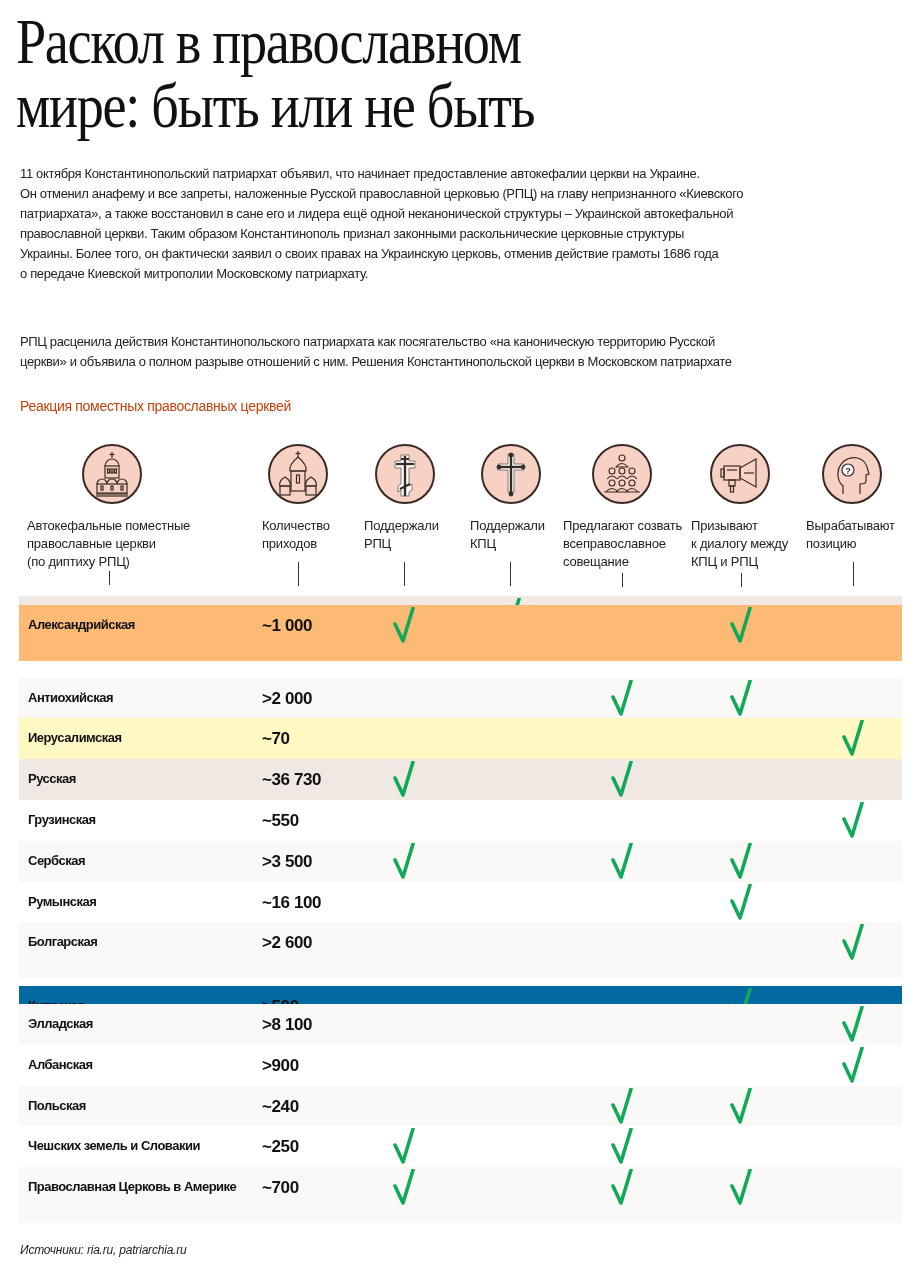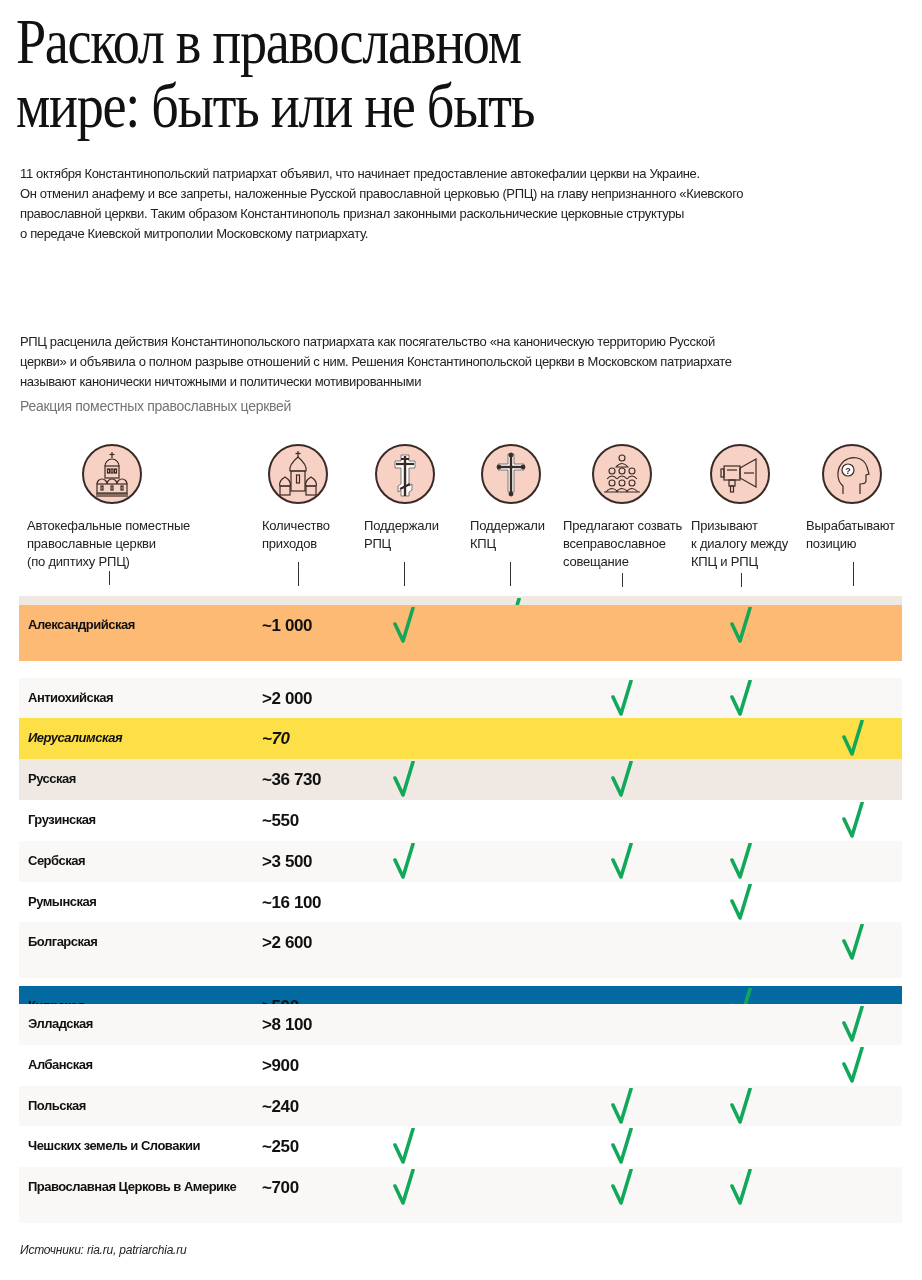--- a/index.html
+++ b/index.html
@@ -3,21 +3,21 @@
 <meta charset="utf-8">
 <style>
   html, body { margin: 0; padding: 0; background: #ffffff; }
   body { width: 922px; height: 1280px; position: relative; overflow: hidden; color: #1a1a1a; font-family: "Liberation Sans", sans-serif; }
   .title { position: absolute; left: 16px; top: 10px; width: 900px; font-family: "Liberation Serif", serif; font-size: 63px; line-height: 64px; letter-spacing: -1.5px; transform: scaleX(0.86); transform-origin: left top; color: #111; }
   .title div { white-space: nowrap; }
   .para { position: absolute; left: 20px; width: 890px; font-size: 13px; line-height: 20px; color: #222; letter-spacing: -0.35px; }
   .para div { white-space: nowrap; }
   .p1 { top: 164px; }
   .p2 { top: 304px; margin-top: 28px; }
-  .section { position: absolute; left: 20px; top: 398px; font-size: 14px; font-weight: normal; color: #737373; letter-spacing: -0.3px; }
+  .section { position: absolute; left: 20px; top: 398px; font-size: 14px; font-weight: normal; color: #c2410c; letter-spacing: -0.3px; }
   .icon { position: absolute; top: 444px; width: 60px; height: 60px; border-radius: 50%; background: #f7d2c4; border: 2px solid #3a2a26; box-sizing: border-box; }
   .icon svg { width: 56px; height: 56px; position: absolute; left: 0; top: 0; }
   .colhead { position: absolute; top: 517px; font-size: 13px; line-height: 18px; color: #222; letter-spacing: -0.2px; }
   .colhead div { white-space: nowrap; }
   .tick { position: absolute; width: 1px; height: 24px; background: #333; }
   .row { position: absolute; left: 19px; width: 883px; height: 56px; }
   .row .name { position: absolute; left: 9px; top: 12px; font-size: 13px; font-weight: bold; letter-spacing: -0.5px; color: #111; white-space: nowrap; }
   .row .count { position: absolute; left: 243px; top: 11px; font-size: 17px; font-weight: bold; letter-spacing: -0.4px; color: #111; white-space: nowrap; }
   .check { position: absolute; top: 2px; width: 22px; height: 36px; }
   .source { position: absolute; left: 20px; top: 1243px; font-size: 12px; font-style: italic; color: #222; letter-spacing: -0.2px; }
@@ -26,28 +26,29 @@
 <body>
 
 <div class="title">
   <div>Раскол в православном</div>
   <div>мире: быть или не быть</div>
 </div>
 
 <div class="para p1">
   <div>11 октября Константинопольский патриархат объявил, что начинает предоставление автокефалии церкви на Украине.</div>
   <div>Он отменил анафему и все запреты, наложенные Русской православной церковью (РПЦ) на главу непризнанного «Киевского</div>
+  <div>патриархата», а также восстановил в сане его и лидера ещё одной неканонической структуры – Украинской автокефальной</div>
   <div>православной церкви. Таким образом Константинополь признал законными раскольнические церковные структуры</div>
+  <div>Украины. Более того, он фактически заявил о своих правах на Украинскую церковь, отменив действие грамоты 1686 года</div>
   <div>о передаче Киевской митрополии Московскому патриархату.</div>
 </div>
 
 <div class="para p2">
   <div>РПЦ расценила действия Константинопольского патриархата как посягательство «на каноническую территорию Русской</div>
   <div>церкви» и объявила о полном разрыве отношений с ним. Решения Константинопольской церкви в Московском патриархате</div>
-  <div>называют канонически ничтожными и политически мотивированными</div>
 </div>
 
 <div class="section">Реакция поместных православных церквей</div>
 
 <div class="icon" style="left:82px">
   <svg viewBox="0 0 56 56" fill="none" stroke="#3a2a26" stroke-width="1.2">
     <line x1="28" y1="6" x2="28" y2="12"></line>
       <line x1="25.5" y1="8.5" x2="30.5" y2="8.5"></line>
     <path d="M21 20 A7 7 0 0 1 35 20"></path>
     <rect x="21" y="20" width="14" height="12"></rect>
@@ -195,21 +196,21 @@
     <div class="row" style="top: 677.6px; background: rgb(249, 248, 247);">
       <span class="name">Антиохийская</span>
       <span class="count">&gt;2 000</span>
       <svg class="check" viewBox="0 0 22 36" style="left: 592px;">
         <path d="M2 17 L10 34 L20 1" fill="none" stroke="#12a85a" stroke-width="3.6" stroke-linecap="round" stroke-linejoin="round"></path>
       </svg>
       <svg class="check" viewBox="0 0 22 36" style="left: 711px;">
         <path d="M2 17 L10 34 L20 1" fill="none" stroke="#12a85a" stroke-width="3.6" stroke-linecap="round" stroke-linejoin="round"></path>
       </svg>
     </div>
-    <div class="row" style="top: 718.4px; background: #fde047; font-style: italic;">
+    <div class="row" style="top: 718.4px; background: #fef9c3;">
       <span class="name">Иерусалимская</span>
       <span class="count">~70</span>
       <svg class="check" viewBox="0 0 22 36" style="left: 823px;">
         <path d="M2 17 L10 34 L20 1" fill="none" stroke="#12a85a" stroke-width="3.6" stroke-linecap="round" stroke-linejoin="round"></path>
       </svg>
     </div>
     <div class="row" style="top: 759.2px; background: rgb(239, 232, 227);">
       <span class="name">Русская</span>
       <span class="count">~36 730</span>
       <svg class="check" viewBox="0 0 22 36" style="left: 374px;">

